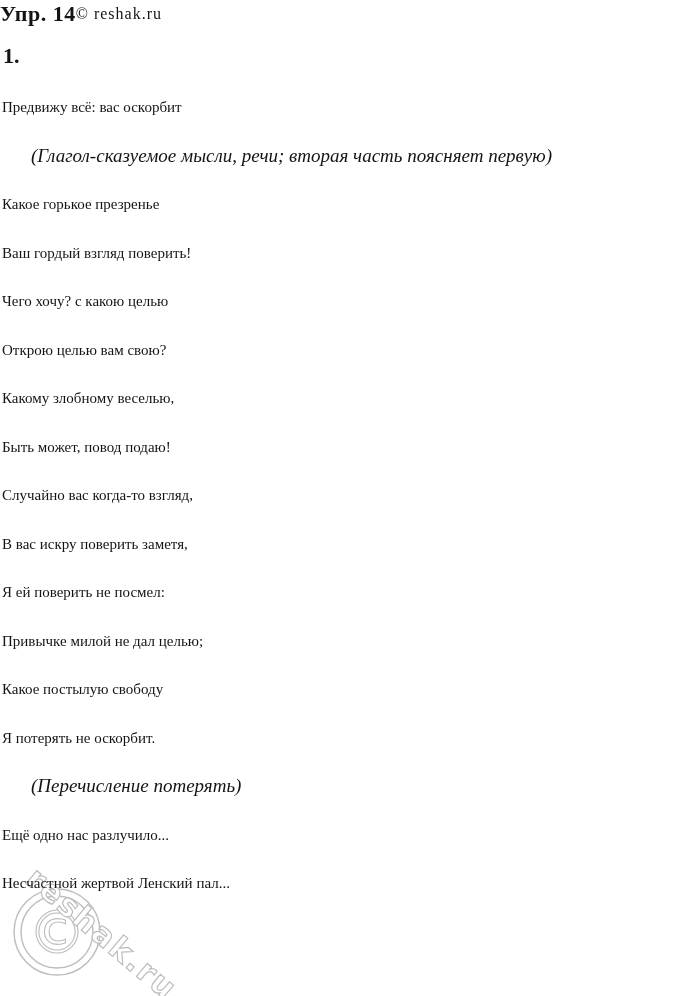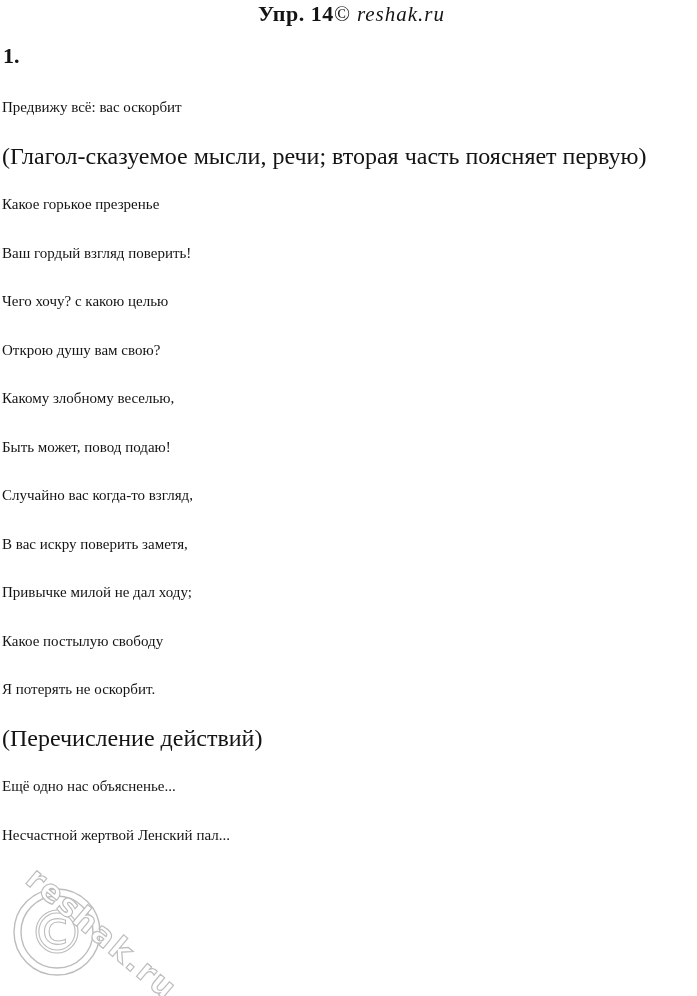--- a/index.html
+++ b/index.html
@@ -8,37 +8,37 @@
     width:697px;height:996px;
     background:#ffffff;
     font-family:"Liberation Serif","DejaVu Serif",serif;
     color:#141414;
     overflow:hidden;
   }
   .watermark{
     position:absolute;left:0;top:838px;z-index:0;
   }
   .header{
-    position:absolute;top:1px;left:12px;right:6px;z-index:1;
-    display:flex;justify-content:center;align-items:flex-start;
+    position:absolute;top:1px;left:0;right:6px;z-index:1;
+    display:flex;justify-content:flex-start;align-items:flex-start;
   }
   .exercise{font-weight:bold;font-size:22px;letter-spacing:.5px;line-height:26px;}
-  .copyright{font-size:21px;letter-spacing:1px;line-height:26px;font-style:italic;}
+  .copyright{font-size:16px;letter-spacing:1px;line-height:26px;}
   .secnum{
     position:absolute;top:43px;left:3px;z-index:1;
     font-weight:bold;font-size:22px;line-height:26px;
   }
   .lines{position:absolute;top:93px;left:2px;right:0;z-index:1;}
   .line{
     height:48.5px;
     line-height:28px;
     font-size:15px;
     white-space:nowrap;
   }
-  .line.annotation{font-size:24px;}
+  .line.annotation{font-size:19px;font-style:italic;margin-left:29px;}
 </style>
 </head>
 <body>
 
 <div class="page">
 
   <svg class="watermark" width="240" height="158" viewBox="0 0 240 158">
     <g fill="none" stroke-width="1.4">
       <circle cx="57" cy="94" r="43" stroke="#bdbdbd"></circle>
       <circle cx="57" cy="94" r="36" stroke="#bdbdbd"></circle>
@@ -53,26 +53,27 @@
   </div>
 
   <div class="secnum">1.</div>
 
   <div class="lines" id="lines">
       <div class="line verse">Предвижу всё: вас оскорбит</div>
       <div class="line annotation">(Глагол-сказуемое мысли, речи; вторая часть поясняет первую)</div>
       <div class="line verse">Какое горькое презренье</div>
       <div class="line verse">Ваш гордый взгляд поверить!</div>
       <div class="line verse">Чего хочу? с какою целью</div>
-      <div class="line verse">Открою душу вам свою?</div>
+      <div class="line verse">Открою целью вам свою?</div>
       <div class="line verse">Какому злобному веселью,</div>
       <div class="line verse">Быть может, повод подаю!</div>
       <div class="line verse">Случайно вас когда-то взгляд,</div>
       <div class="line verse">В вас искру поверить заметя,</div>
-      <div class="line verse">Привычке милой не дал ходу;</div>
+      <div class="line verse">Я ей поверить не посмел:</div>
+      <div class="line verse">Привычке милой не дал целью;</div>
       <div class="line verse">Какое постылую свободу</div>
       <div class="line verse">Я потерять не оскорбит.</div>
-      <div class="line annotation">(Перечисление действий)</div>
-      <div class="line verse">Ещё одно нас объясненье...</div>
+      <div class="line annotation">(Перечисление потерять)</div>
+      <div class="line verse">Ещё одно нас разлучило...</div>
       <div class="line verse">Несчастной жертвой Ленский пал...</div>
     </div>
 
 </div>
 
 </body></html>

